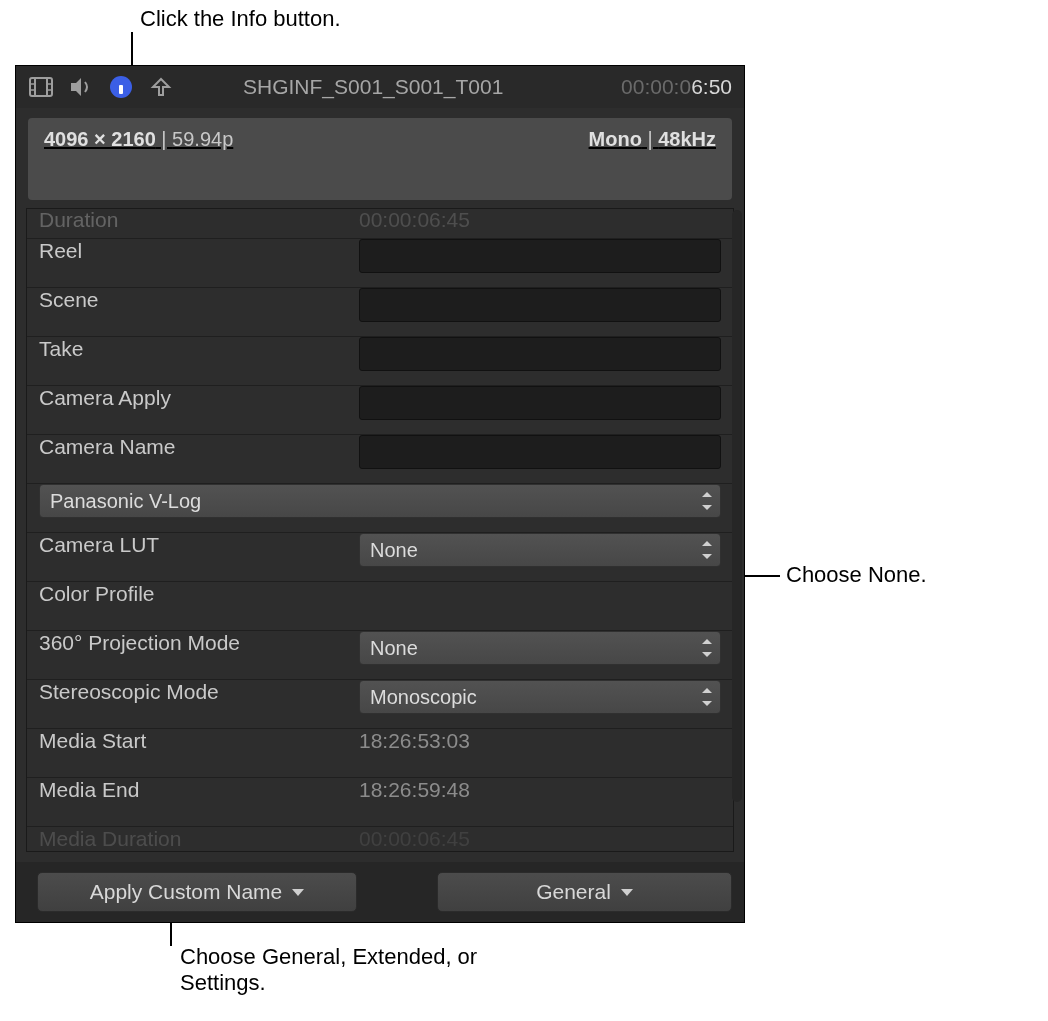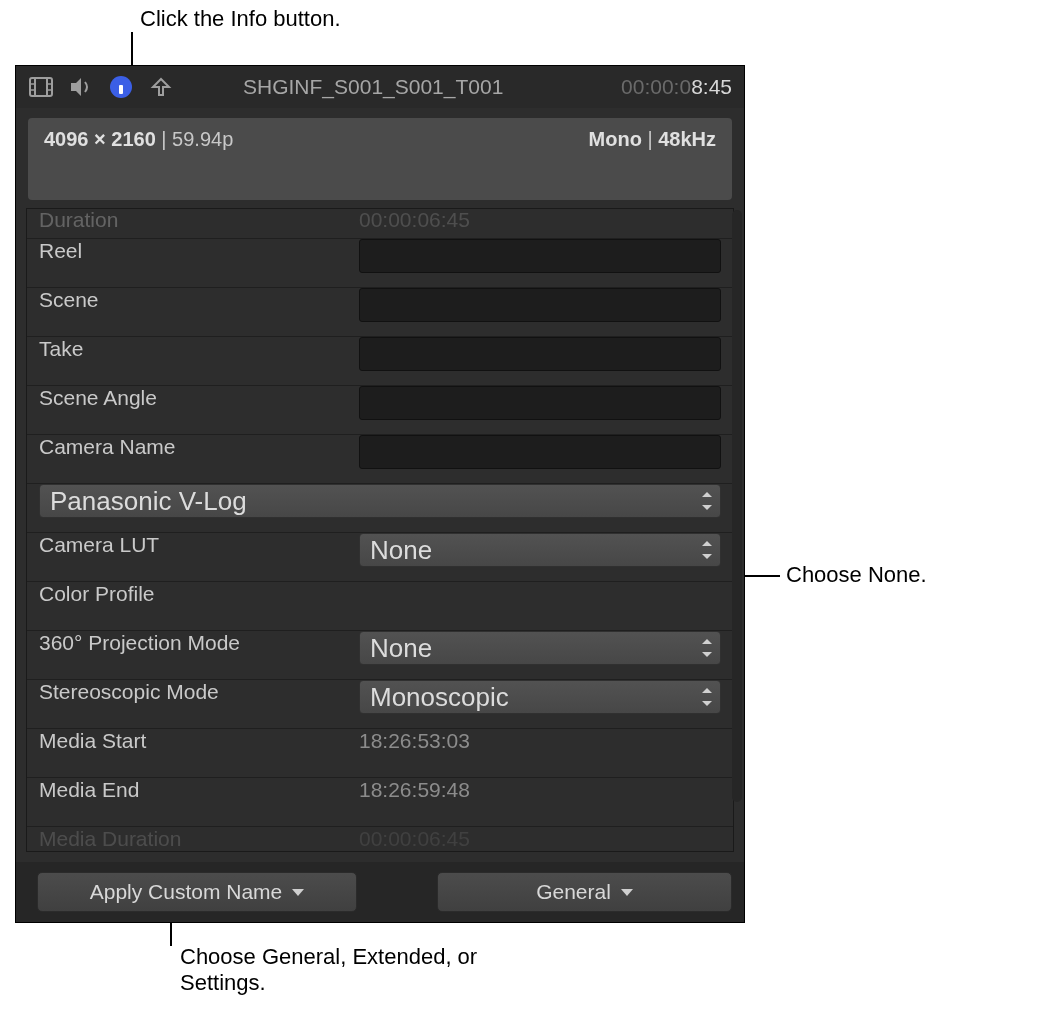--- a/index.html
+++ b/index.html
@@ -68,20 +68,21 @@
     font-size: 21px;
     color: #6a6a6a;
     font-variant-numeric: tabular-nums;
   }
   .toolbar .tc .tc-bright { color: #d8d8d8; }
 
   
   .summary-wrap {
     padding: 10px 12px 0 12px;
     background: #2d2d2d;
+    text-decoration: underline;
   }
   .summary {
     background: #4b4b4b;
     border-radius: 4px;
     height: 82px;
     padding: 10px 16px;
     display: flex;
     justify-content: space-between;
     color: #c8c8c8;
     font-size: 20px;
@@ -136,21 +137,21 @@
   .popup {
     flex: 1;
     height: 34px;
     background: linear-gradient(#525252,#474747);
     border: 1px solid #303030;
     border-radius: 4px;
     color: #dcdcdc;
     display: flex;
     align-items: center;
     padding: 0 10px;
-    font-size: 26px;
+    font-size: 20px;
     position: relative;
   }
   .popup .arrows {
     position: absolute;
     right: 6px;
     top: 50%;
     transform: translateY(-50%);
     width: 14px;
     height: 20px;
   }
@@ -246,21 +247,21 @@
           <rect x="10" y="10" width="4" height="9" rx="1" fill="#fff"></rect>
         </svg>
     </span>
     <span class="icon">
       <svg width="24" height="22" viewBox="0 0 24 22">
           <path d="M12 3 L20 11 L14 11 L14 19 L10 19 L10 11 L4 11 Z" fill="none" stroke="#9e9e9e" stroke-width="2"></path>
         </svg>
     </span>
     <span class="clip-name">SHGINF_S001_S001_T001</span>
     <span class="tc">
-      <span>00:00:0</span><span class="tc-bright">8:45</span>
+      <span>00:00:0</span><span class="tc-bright">6:50</span>
     </span>
   </div>
 
   <div class="summary-wrap">
     <div class="summary">
       <div>
         <strong>4096 × 2160</strong> | <span>59.94p</span>
       </div>
       <div>
         <strong>Mono</strong> | <strong>48kHz</strong>
@@ -282,21 +283,21 @@
       </div>
       <div class="row">
         <span class="label">Scene</span>
         <input class="txt" style="">
       </div>
       <div class="row">
         <span class="label">Take</span>
         <input class="txt" style="">
       </div>
       <div class="row">
-        <span class="label">Scene Angle</span>
+        <span class="label">Camera Apply</span>
         <input class="txt" style="">
       </div>
       <div class="row">
         <span class="label">Camera Name</span>
         <input class="txt" style="">
       </div>
 
       <div class="row">
         <div class="popup">
           <span>Panasonic V-Log</span>

